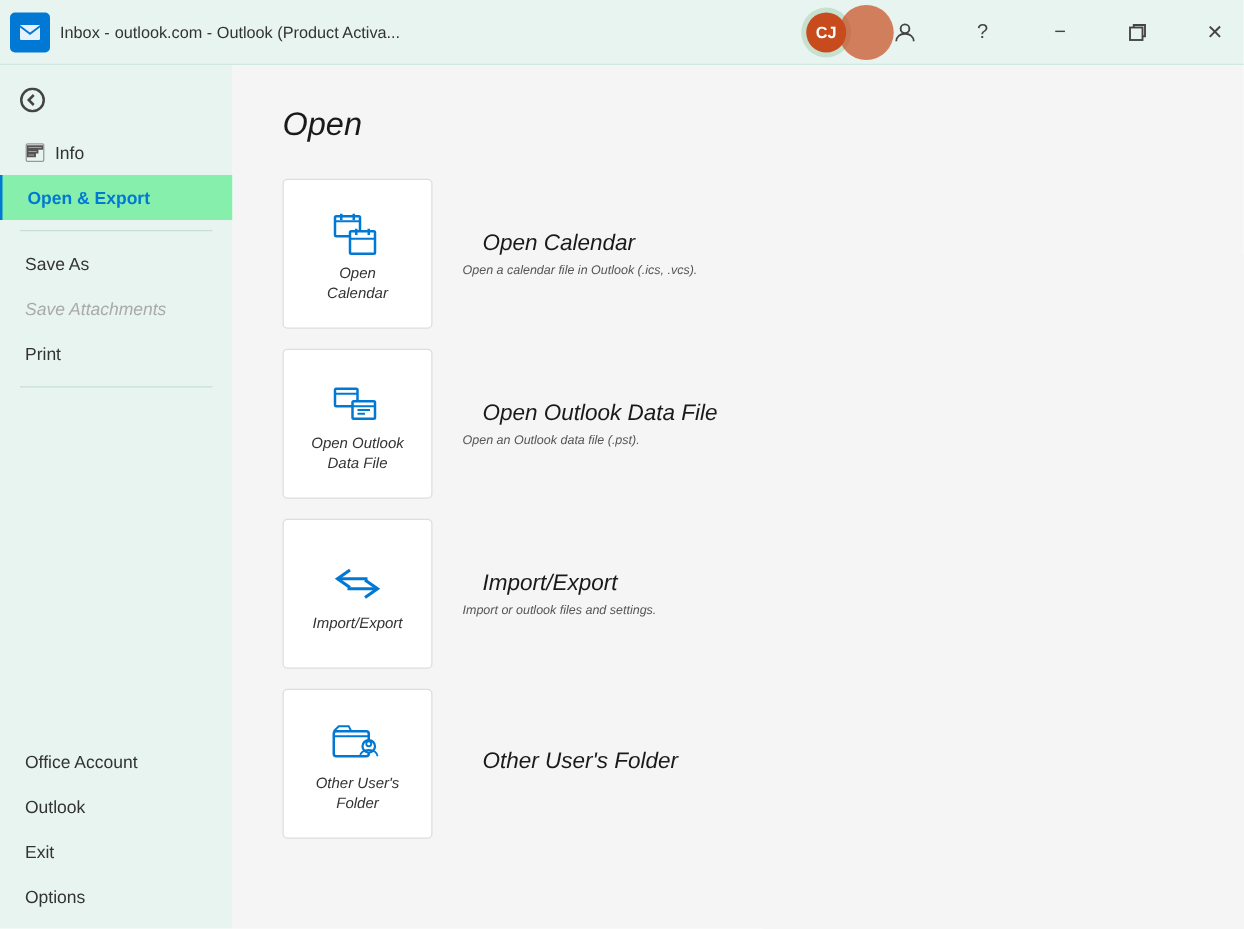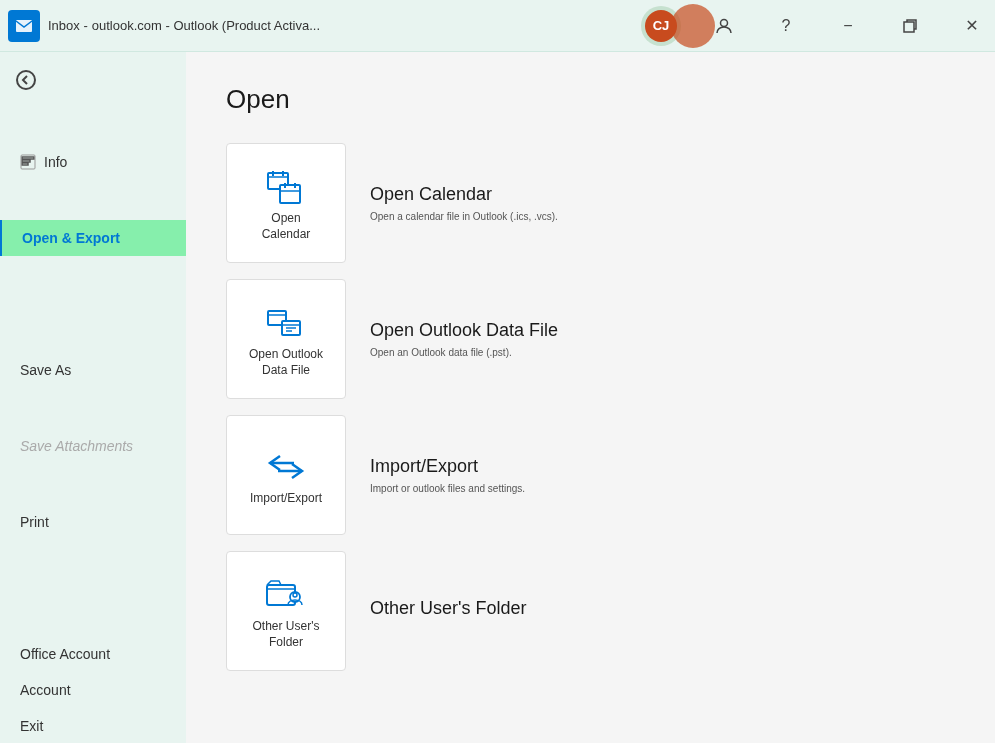--- a/index.html
+++ b/index.html
@@ -52,21 +52,20 @@
     }
 
     
     .sidebar {
       width: 186px;
       background: #e8f4f0;
       display: flex;
       flex-direction: column;
       padding: 8px 0;
       flex-shrink: 0;
-      gap: 40px;
     }
     .sidebar-back {
       display: flex; align-items: center;
       padding: 10px 16px;
       cursor: pointer;
       color: #444;
       font-size: 20px;
       margin-bottom: 4px;
     }
     .sidebar-item {
@@ -91,20 +90,21 @@
     .sidebar-bottom {
       margin-top: auto;
     }
 
     
     .content {
       flex: 1;
       background: #f5f5f5;
       padding: 32px 40px;
       overflow-y: auto;
+      font-style: italic;
     }
     .content-title {
       font-size: 26px;
       font-weight: 300;
       color: #1a1a1a;
       margin-bottom: 28px;
     }
 
     
     .cards-grid {
@@ -137,20 +137,21 @@
     .card-text {
       padding: 16px 24px;
       display: flex; flex-direction: column; justify-content: center;
       cursor: pointer;
     }
     .card-text-title {
       font-size: 18px;
       font-weight: 400;
       color: #1a1a1a;
       margin-bottom: 6px;
+      margin-left: 16px;
     }
     .card-text-desc {
       font-size: 10px;
       color: #555;
     }
 
     
     .deco-circles {
       position: absolute;
       right: 280px;
@@ -246,21 +247,21 @@
       <span>Print</span>
     </div>
 
     <div class="sidebar-divider"></div>
 
     <div class="sidebar-bottom">
       <div class="sidebar-item">
         <span>Office Account</span>
       </div>
       <div class="sidebar-item">
-        <span>Account</span>
+        <span>Outlook</span>
       </div>
       <div class="sidebar-item">
         <span>Exit</span>
       </div>
       <div class="sidebar-item">
         <span>Options</span>
       </div>
     </div>
   </div>
 

